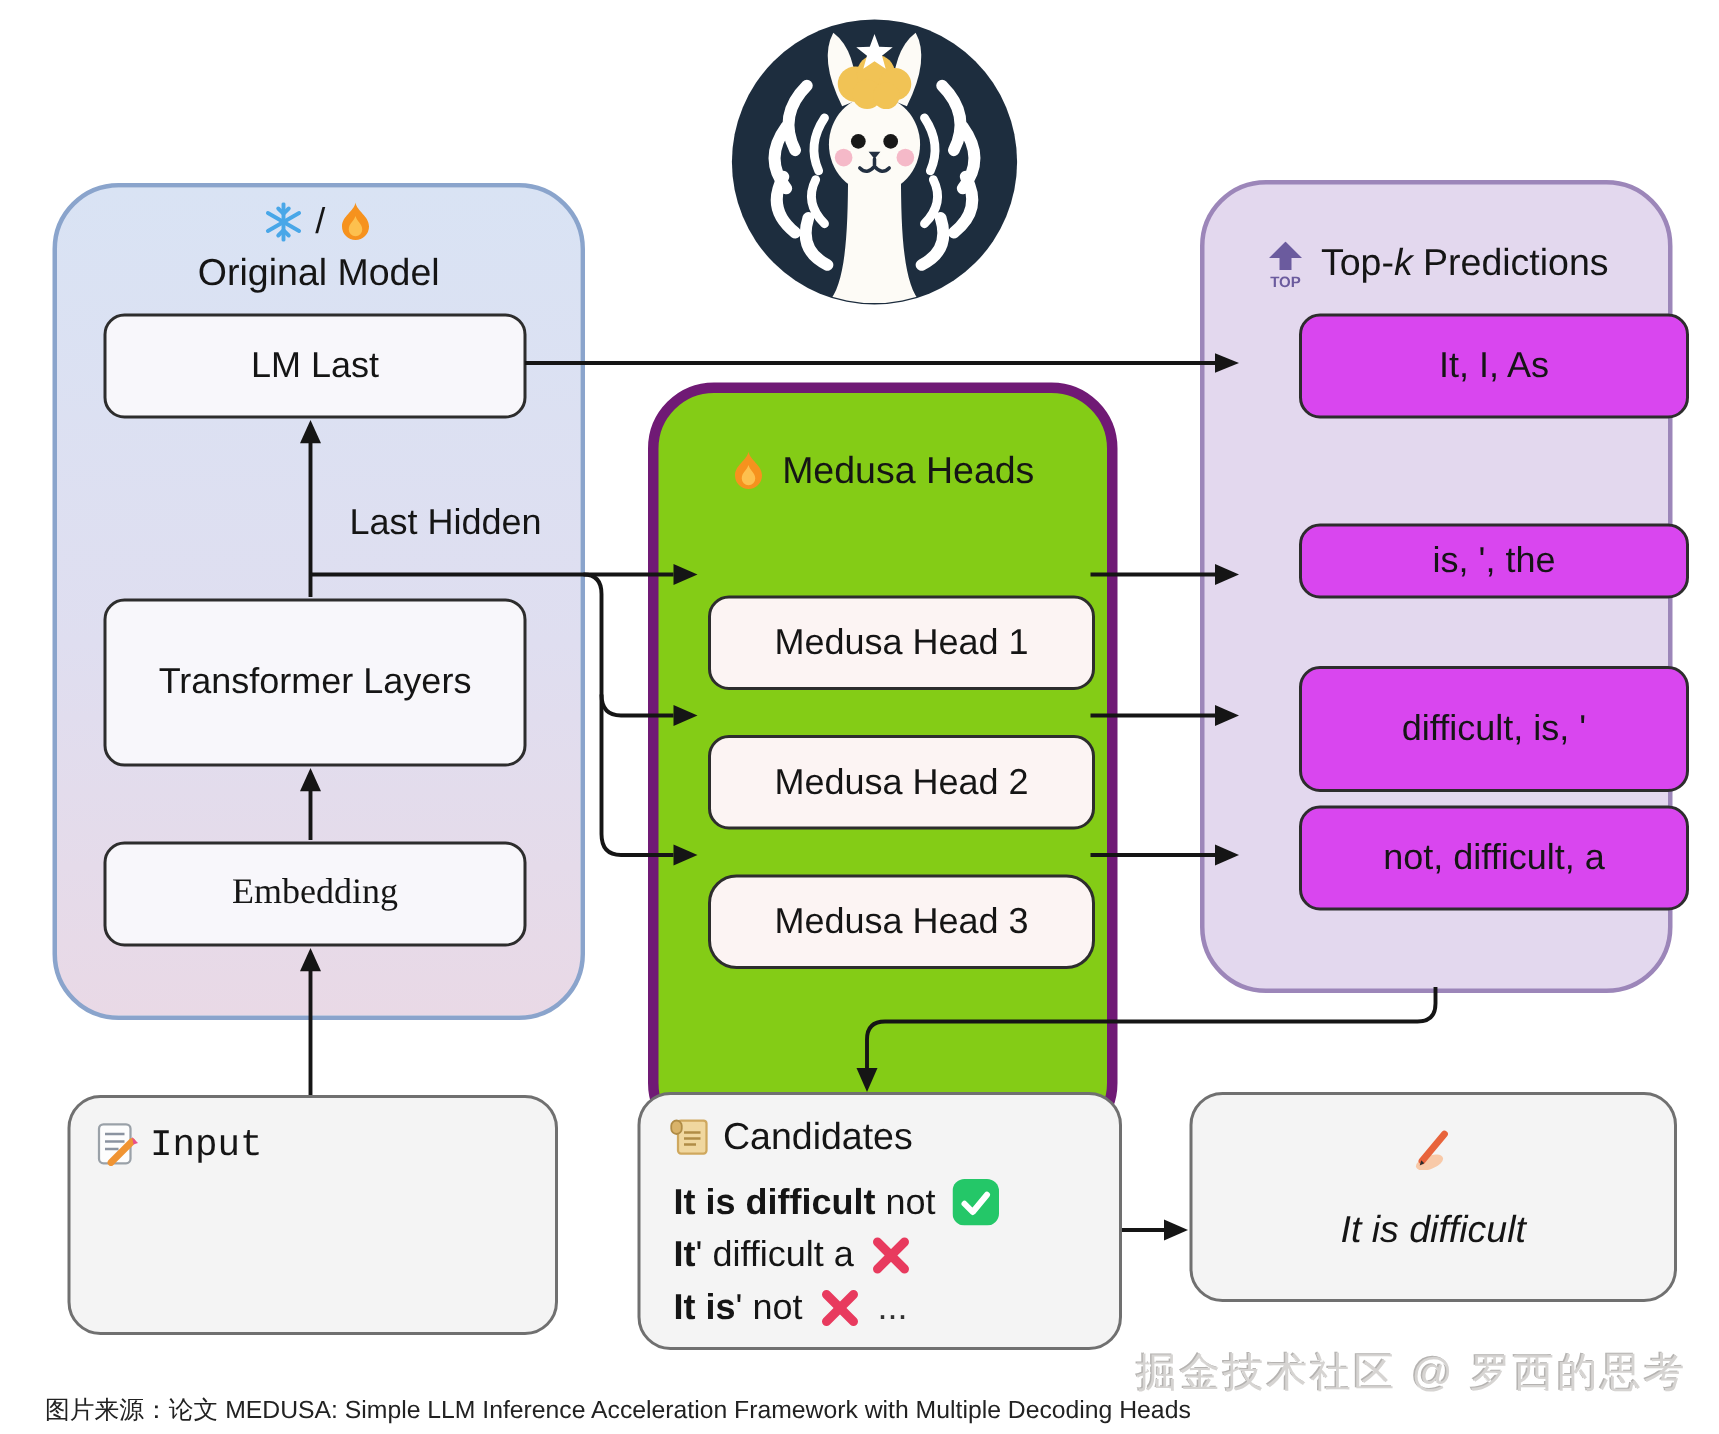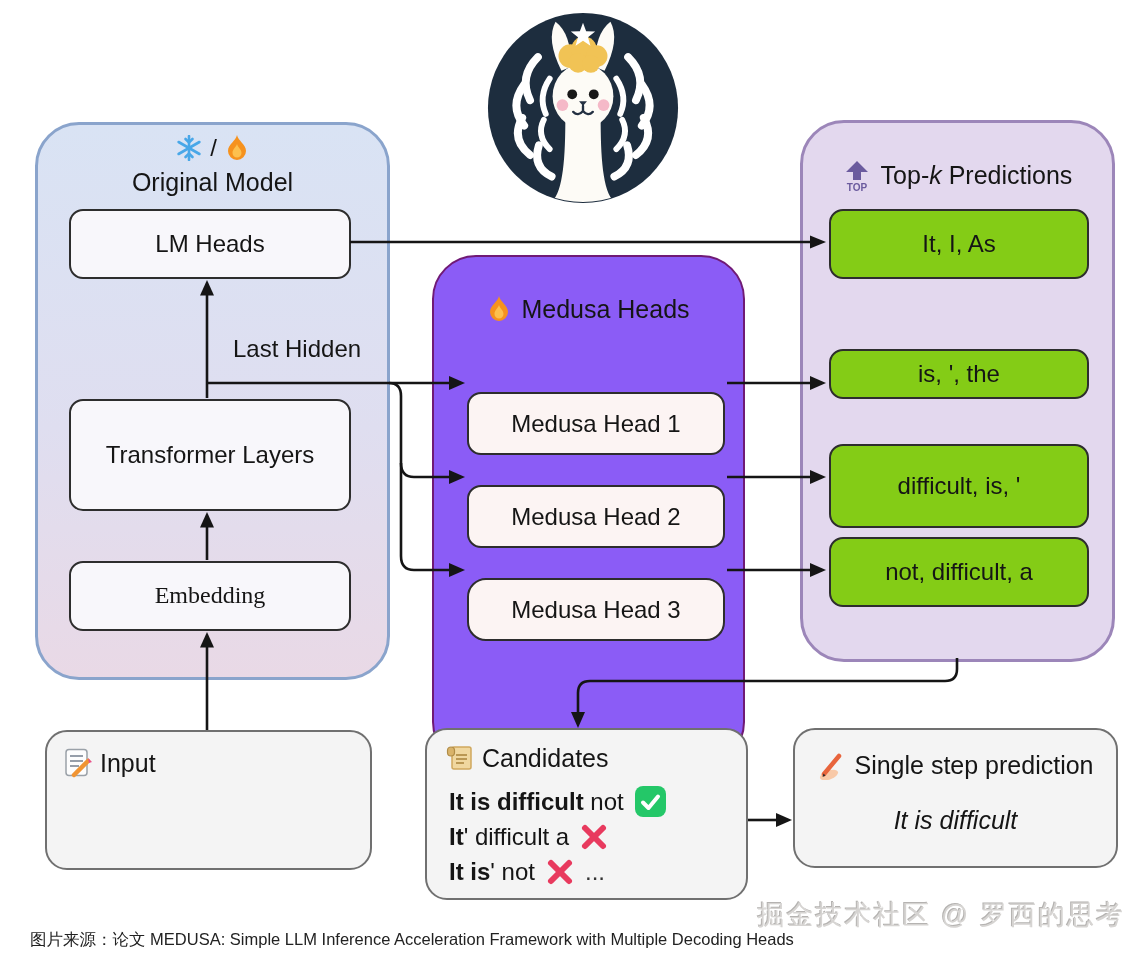--- a/index.html
+++ b/index.html
@@ -5,35 +5,35 @@
   html,body{margin:0;padding:0;background:#fff;}
   .canvas{position:relative;width:1146px;height:956px;background:#fff;overflow:hidden;
           font-family:"Liberation Sans",sans-serif;color:#151515;}
   svg{display:block;}
   .arrows{position:absolute;left:0;top:0;z-index:6;pointer-events:none;}
   .logo{position:absolute;left:485px;top:10px;z-index:2;}
 
   .panel{position:absolute;box-sizing:border-box;border-radius:44px;z-index:3;}
   .panel-original{left:35px;top:122px;width:355px;height:558px;border:3px solid #8aa4cc;
     background:linear-gradient(180deg,#d9e3f4 0%,#dfdef0 55%,#e9d9e6 100%);}
-  .panel-medusa{left:432px;top:255px;width:313px;height:511px;border:2px solid #701a75;background:#8b5cf6;}
+  .panel-medusa{left:432px;top:255px;width:313px;height:511px;border:7px solid #701a75;background:#84cc16;}
   .panel-topk{left:800px;top:120px;width:315px;height:542px;border:3px solid #9c86b9;background:#e3d8ee;}
 
   .panel-icons{position:absolute;top:9px;left:0;right:0;display:flex;justify-content:center;
     align-items:center;gap:8px;font-size:24px;}
   .panel-title{position:absolute;top:43px;left:0;right:0;text-align:center;font-size:25px;}
   .panel-header{position:absolute;top:38px;left:0;right:0;display:flex;justify-content:center;
     align-items:flex-start;gap:10px;font-size:25px;}
   .k-italic{font-style:italic;}
 
   .node{position:absolute;box-sizing:border-box;background:#f8f7fb;border:2.5px solid #2d2d2d;
     border-radius:14px;display:flex;align-items:center;justify-content:center;text-align:center;
     font-size:24px;line-height:1.3;padding:4px 12px;z-index:4;}
   .panel-medusa .node{background:#fcf4f3;margin-top:40px;}
-  .panel-topk .node{background:#84cc16;}
+  .panel-topk .node{background:#d946ef;margin-left:37px;}
 
   .card{position:absolute;box-sizing:border-box;background:#f4f4f4;border:2.5px solid #707070;
     border-radius:22px;z-index:3;}
   .card-title{position:absolute;display:flex;align-items:center;gap:7px;font-size:25px;}
   .input-text{position:absolute;left:0;right:0;top:62px;text-align:center;font-size:25px;line-height:1.55;padding:0 18px;}
   .cand-lines{position:absolute;left:22px;top:54px;right:12px;}
   .cand-line{display:flex;align-items:center;gap:11px;font-size:24px;height:35px;white-space:pre;}
   .cand-bold{font-weight:bold;}
   .single-text{position:absolute;left:0;right:0;top:76px;text-align:center;font-style:italic;font-size:25px;}
 
@@ -135,21 +135,21 @@
         </g>
       </svg>
       <span>/</span>
       <svg width="24" height="28" viewBox="0 0 24 28">
         <path d="M12 1 C13 7 21 10 21 17 A9 9 0 0 1 3 17 C3 10 11 7 12 1 Z" fill="#f6921e"></path>
         <path d="M12 10 C13 14 16.5 15 16.5 19 A4.5 4.5 0 0 1 7.5 19 C7.5 15 11 13.5 12 10 Z" fill="#fdc04e"></path>
       </svg>
     </div>
     <div class="panel-title">Original Model</div>
     <div class="node" style="left:31px;top:84px;width:282px;height:70px;">
-      <span>LM Heads</span>
+      <span>LM Last</span>
     </div>
     <div class="node" style="left:31px;top:274px;width:282px;height:112px;">
       <span>Transformer Layers</span>
     </div>
     <div class="node" style="left:31px;top:436px;width:282px;height:70px;font-family:Liberation Serif, serif;">
       <span>Embedding</span>
     </div>
   </div>
 
   <div class="last-hidden">Last Hidden</div>
@@ -188,21 +188,21 @@
       <span>is, ', the</span>
     </div>
     <div class="node" style="left:26px;top:321px;width:260px;height:84px;">
       <span>difficult, is, '</span>
     </div>
     <div class="node" style="left:26px;top:414px;width:260px;height:70px;">
       <span>not, difficult, a</span>
     </div>
   </div>
 
-  <div class="card" style="left:45px;top:730px;width:327px;height:140px;">
+  <div class="card" style="left:45px;top:730px;width:327px;height:160px;font-family:Liberation Mono, monospace;">
     <div class="card-title" style="left:16px;top:16px;">
       <svg width="30" height="30" viewBox="0 0 30 30">
         <rect x="3" y="1.5" width="21" height="26" rx="3" fill="#fdfdfd" stroke="#9aa1a8" stroke-width="1.5"></rect>
         <g stroke="#8b93a0" stroke-width="1.8">
             <path d="M7 8 H20"></path>
             <path d="M7 13 H20"></path>
             <path d="M7 18 H16"></path>
           </g>
         <path d="M11 27 L25 13" stroke="#f09433" stroke-width="4.5" stroke-linecap="round"></path>
         <polygon points="25,10 29,14 26,15" fill="#e84f8a"></polygon>
@@ -254,20 +254,19 @@
     </div>
   </div>
 
   <div class="card" style="left:793px;top:728px;width:325px;height:140px;">
     <div class="card-title" style="left:0;right:0;top:20px;justify-content:center;position:absolute;display:flex;">
       <svg width="30" height="30" viewBox="0 0 30 30">
         <ellipse cx="12" cy="25" rx="9.5" ry="4.5" fill="#f8c9a8" transform="rotate(-20 12 25)"></ellipse>
         <path d="M7 24 L22 6" stroke="#e8643c" stroke-width="4.5" stroke-linecap="round"></path>
         <polygon points="5.5,27 8.5,25.5 6.5,23.5" fill="#2b2b2b"></polygon>
       </svg>
-      <span>Single step prediction</span>
     </div>
     <div class="single-text">It is difficult</div>
   </div>
 
   <div class="caption">图片来源：论文 MEDUSA: Simple LLM Inference Acceleration Framework with Multiple Decoding Heads</div>
   <div class="watermark">掘金技术社区 @ 罗西的思考</div>
 </div>
 
 </body></html>

